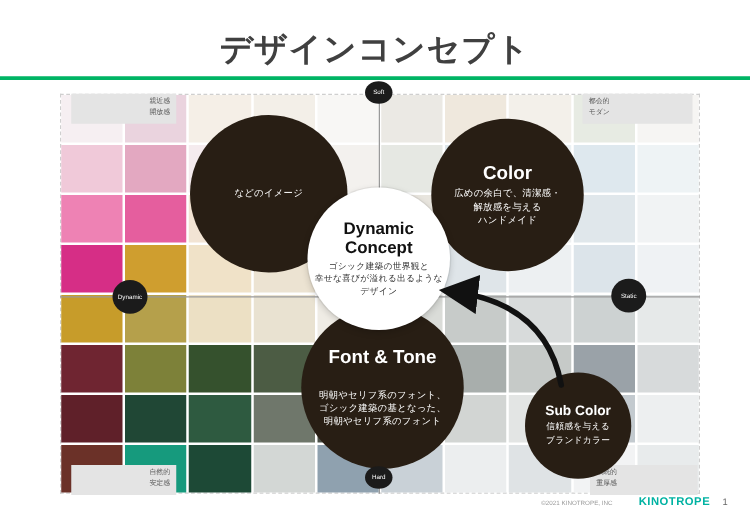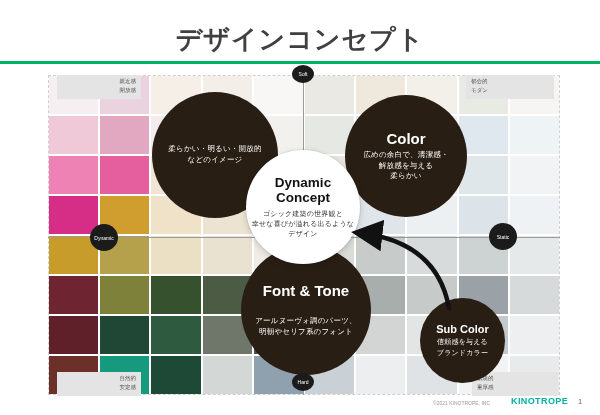--- a/index.html
+++ b/index.html
@@ -181,34 +181,34 @@
   <div class="corner corner-bl">
     <div>自然的</div>
     <div>安定感</div>
   </div>
   <div class="corner corner-br">
     <div>伝統的</div>
     <div>重厚感</div>
   </div>
 
   <div class="circle dark circle-main">
-    <div class="c-line">柔らかい・明るい・開放的</div>
     <div class="c-line">などのイメージ</div>
   </div>
 
   <div class="circle dark circle-layout">
     <div class="c-title">Color</div>
     <div class="c-line">広めの余白で、清潔感・</div>
     <div class="c-line">解放感を与える</div>
-    <div class="c-line">柔らかい</div>
+    <div class="c-line">ハンドメイド</div>
   </div>
 
   <div class="circle dark circle-font">
     <div class="c-title">Font &amp; Tone</div>
-    <div class="c-line">アールヌーヴォ調のパーツ、</div>
+    <div class="c-line">明朝やセリフ系のフォント、</div>
+    <div class="c-line">ゴシック建築の基となった、</div>
     <div class="c-line">明朝やセリフ系のフォント</div>
   </div>
 
   <div class="circle dark circle-sub">
     <div class="c-title">Sub Color</div>
     <div class="c-line">信頼感を与える</div>
     <div class="c-line">ブランドカラー</div>
   </div>
 
   <div class="circle circle-center">

